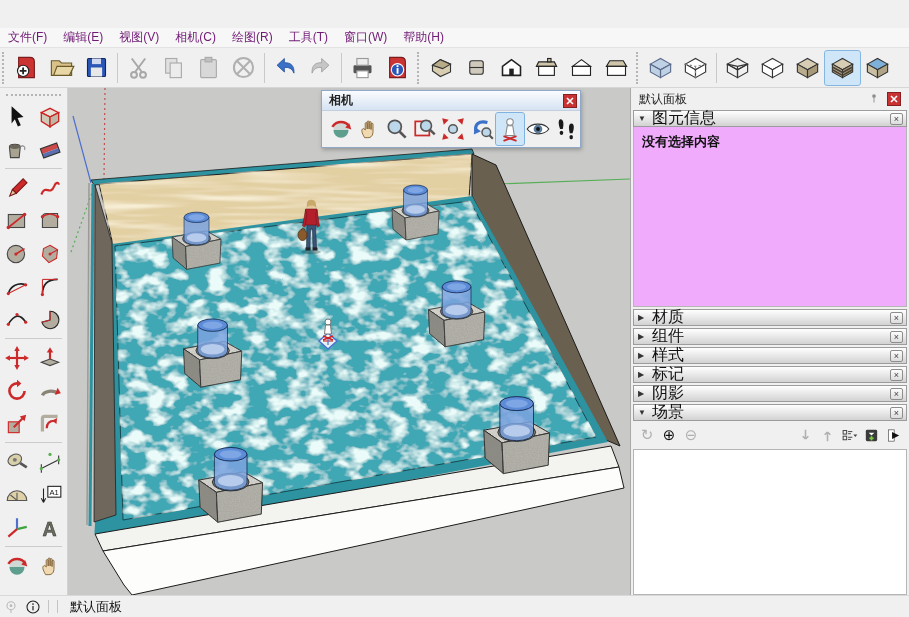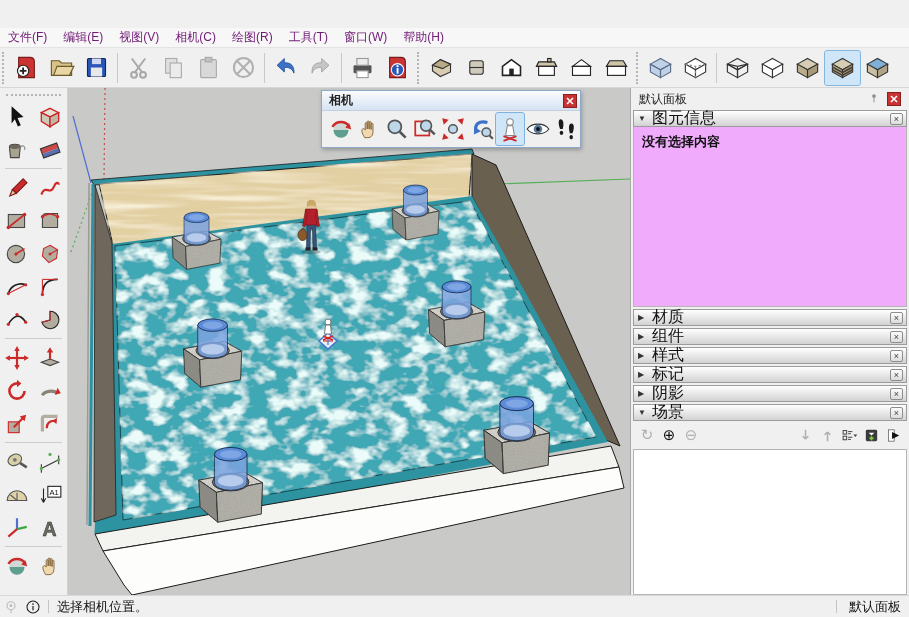--- a/index.html
+++ b/index.html
@@ -1023,18 +1023,17 @@
         <svg>
           <use href="#s-geo"></use>
         </svg>
       </div>
     <div class="sbtn">
         <svg>
           <use href="#s-info"></use>
         </svg>
       </div>
     <div class="ssep"></div>
-    <span class="smsg">选择相机位置。</span>
     <div class="ssep"></div>
     <span class="mlabel">默认面板</span>
   </div>
 
 </div>
 
 </body></html>

